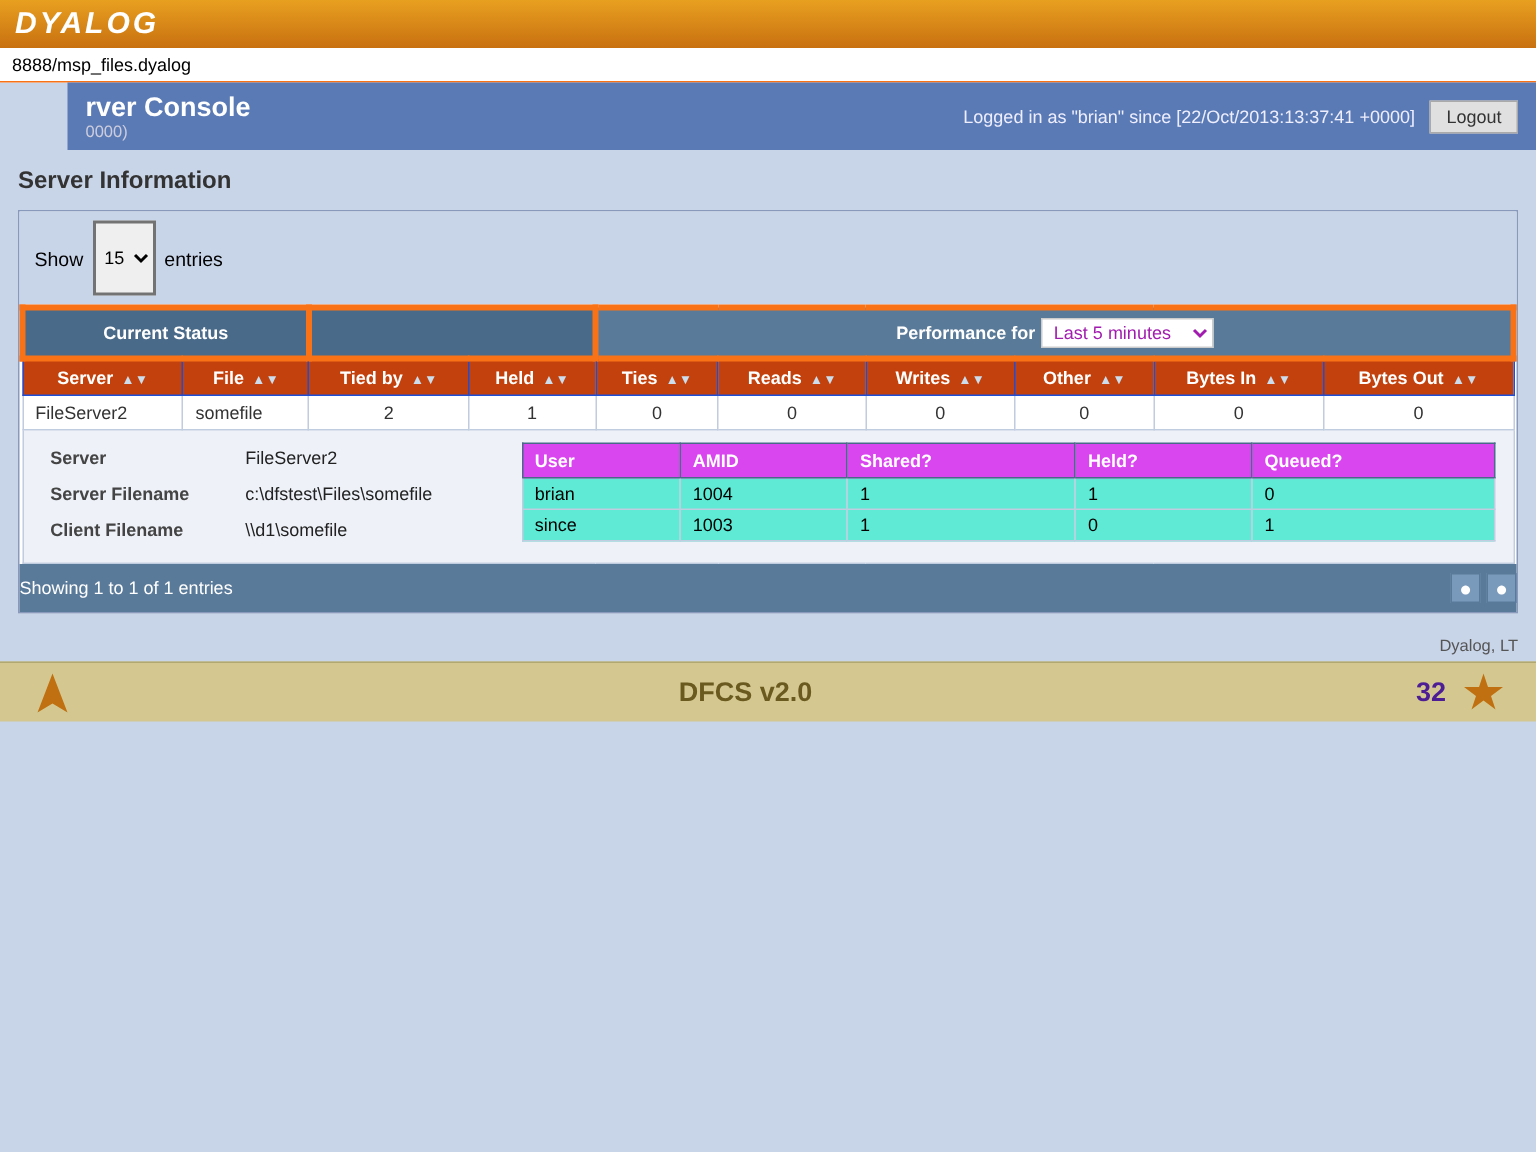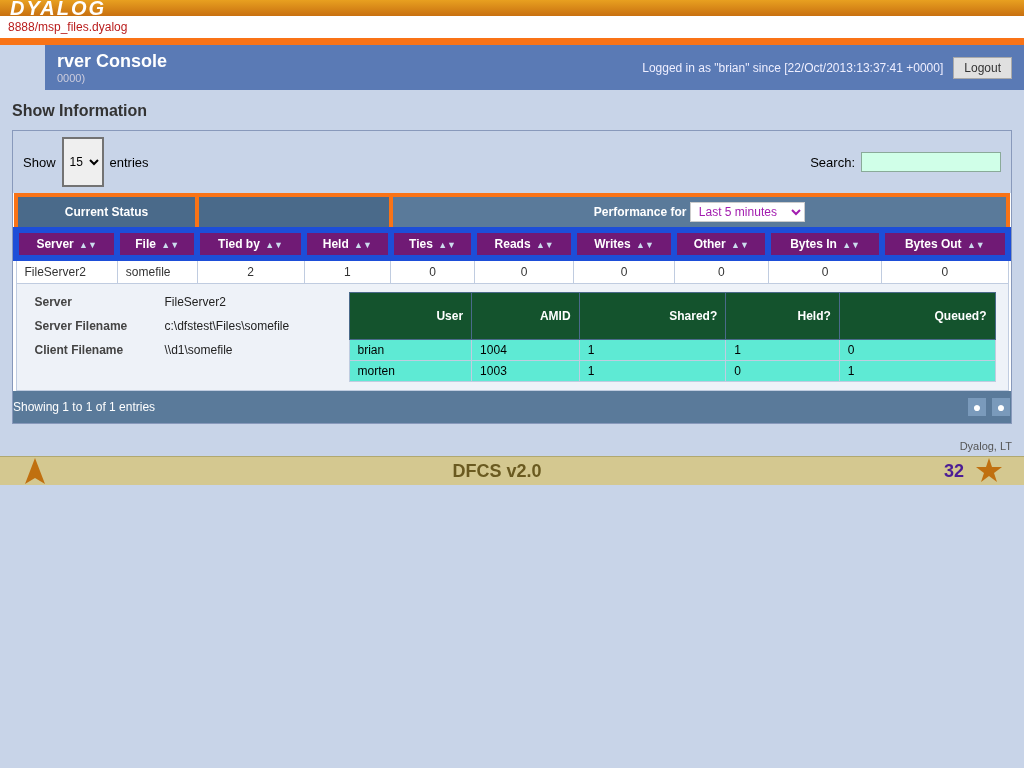--- a/index.html
+++ b/index.html
@@ -6,40 +6,40 @@
     body {
       font-family: Arial, sans-serif;
       font-size: 13px;
       background: #c8d4e8;
       min-height: 768px;
     }
 
     
     .browser-top {
       background: linear-gradient(to bottom, #e8a020, #c87010);
-      height: 16px;
+      height: 32px;
       display: flex;
       align-items: center;
       padding: 0 10px;
     }
     .browser-logo {
       color: white;
       font-size: 20px;
       font-weight: bold;
       letter-spacing: 2px;
       font-style: italic;
     }
 
     
     .url-bar {
       background: white;
-      border-bottom: 7px solid #f97316;
+      border-bottom: 1px solid #f97316;
       padding: 4px 8px;
       font-size: 12px;
-      color: #b91c1c;
+      color: #000000;
     }
 
     
     .app-header {
       background: #5a7ab5;
       color: white;
       padding: 6px 12px;
       display: flex;
       justify-content: space-between;
       align-items: center;
@@ -148,25 +148,25 @@
     .perf-select {
       background: white;
       border: 1px solid #ccc;
       padding: 1px 4px;
       font-size: 12px;
       color: #a21caf;
     }
 
     
     .col-header-row th {
-      background: #701a75;
+      background: #c2410c;
       color: white;
       padding: 4px 6px;
       text-align: center;
-      border: 6px solid #1d4ed8;
+      border: 1px solid #1d4ed8;
       white-space: nowrap;
       cursor: pointer;
     }
     .sort-arrows {
       font-size: 9px;
       margin-left: 2px;
       color: #cde;
     }
 
     
@@ -214,24 +214,24 @@
       margin-bottom: 4px;
     }
 
     
     .user-table {
       width: 100%;
       border-collapse: collapse;
       font-size: 12px;
     }
     .user-table th {
-      background: #14532d;
-      color: white;
-      padding: 16px 8px;
-      text-align: right;
+      background: #d946ef;
+      color: white;
+      padding: 4px 8px;
+      text-align: left;
       border: 1px solid #4a6a8a;
     }
     .user-table td {
       padding: 3px 8px;
       border: 1px solid #c0cce0;
       background: #5eead4;
     }
 
     
     .footer-row {
@@ -264,21 +264,21 @@
       padding: 4px 12px;
       text-align: right;
       font-size: 11px;
       color: #555;
       background: #c8d4e8;
     }
 
     
     .taskbar {
       background: #d4c890;
-      height: 29px;
+      height: 40px;
       display: flex;
       align-items: center;
       justify-content: space-between;
       padding: 0 20px;
       border-top: 1px solid #b0a870;
     }
     .taskbar-left {
       display: flex;
       align-items: center;
     }
@@ -309,37 +309,33 @@
     <div class="app-title">rver Console</div>
     <div class="app-subtitle">0000)</div>
   </div>
   <div style="display:flex;align-items:center;">
     <span class="app-login-info">Logged in as "brian" since [22/Oct/2013:13:37:41 +0000]</span>
     <button class="logout-btn">Logout</button>
   </div>
 </div>
 
 <div class="main-content">
-  <div class="section-title">Show Information</div>
+  <div class="section-title">Server Information</div>
 
   <div class="table-wrapper">
 
     <div class="controls-row">
       <div class="show-entries">
         <span>Show</span>
         <select class="show-select">
           <option>15</option>
           <option>25</option>
           <option>50</option>
         </select>
         <span>entries</span>
-      </div>
-      <div class="search-row">
-        <span>Search:</span>
-        <input class="search-input" type="text" value="" style="">
       </div>
     </div>
 
     <table class="data-table">
       <thead>
 
         <tr class="header-group-row">
           <th colspan="2" class="header-group-current">Current Status</th>
           <th colspan="2" style="background:#4a6a8a;"></th>
           <th colspan="6" class="header-group-perf">
@@ -412,21 +408,21 @@
                   </thead>
                   <tbody>
                     <tr>
                       <td>brian</td>
                       <td>1004</td>
                       <td>1</td>
                       <td>1</td>
                       <td>0</td>
                     </tr>
                     <tr>
-                      <td>morten</td>
+                      <td>since</td>
                       <td>1003</td>
                       <td>1</td>
                       <td>0</td>
                       <td>1</td>
                     </tr>
                   </tbody>
                 </table>
               </div>
             </div>
           </td>

